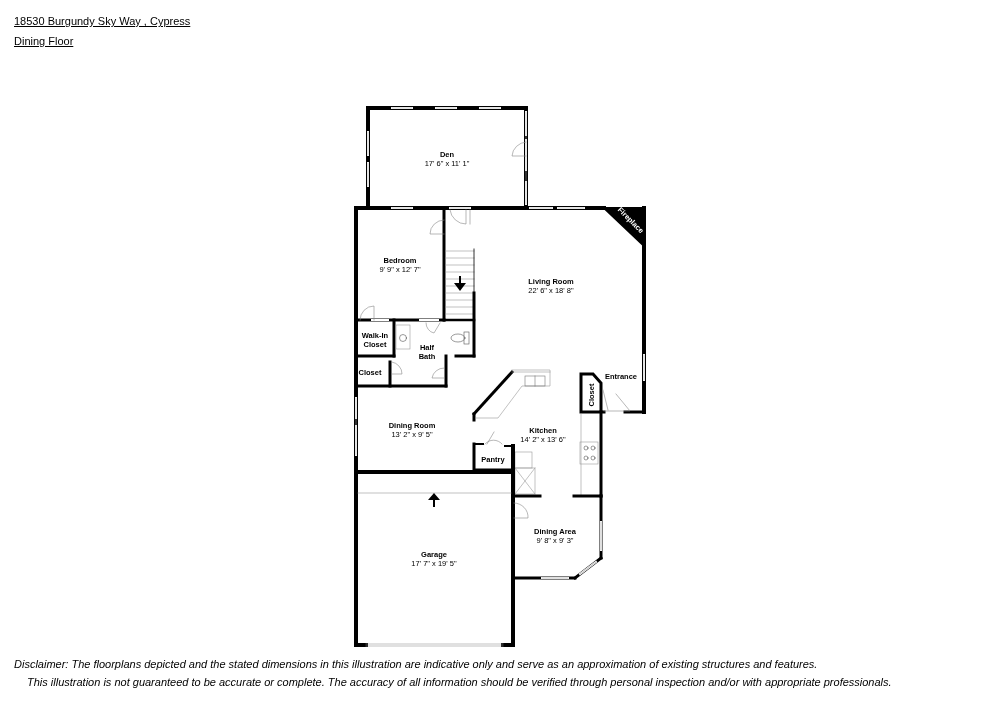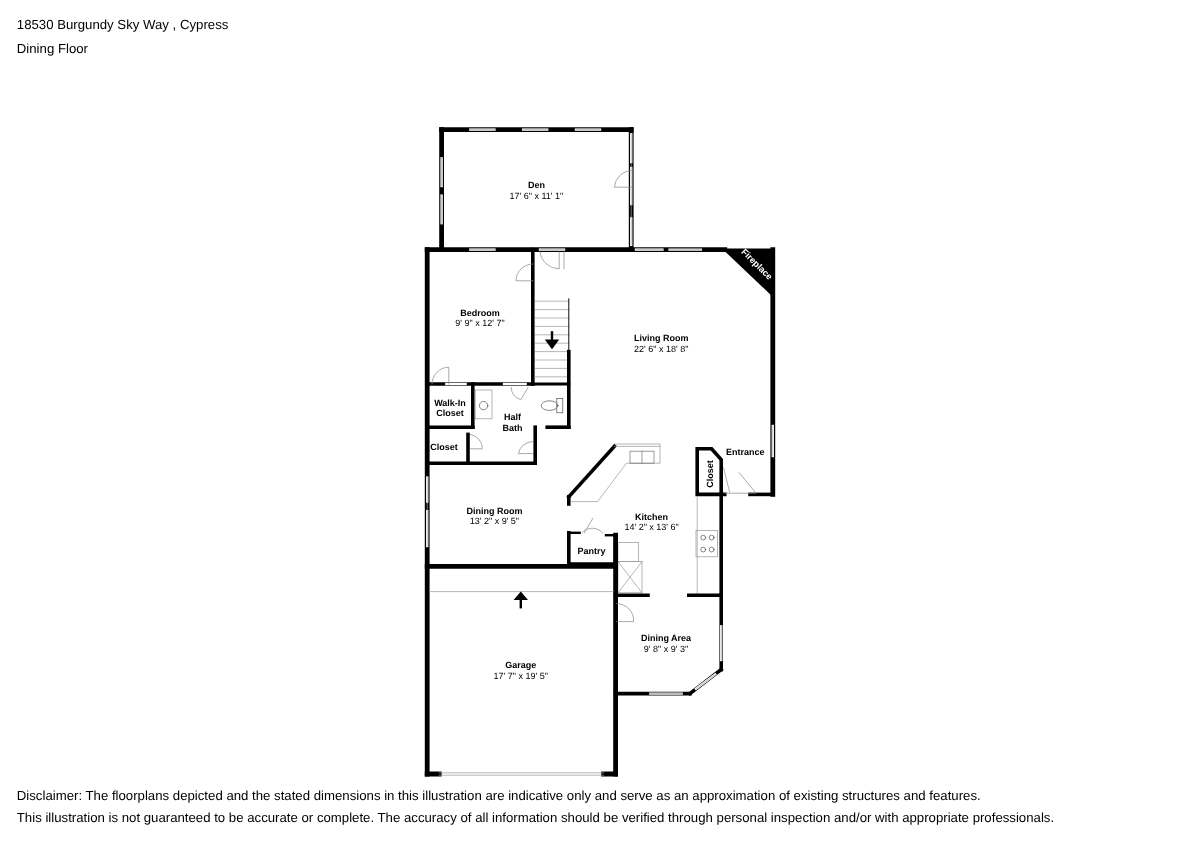--- a/index.html
+++ b/index.html
@@ -1,23 +1,23 @@
 <!DOCTYPE html>
 <html><head>
 <meta charset="utf-8">
 <style>
   html, body { margin:0; padding:0; background:#ffffff; }
   body { width:1000px; height:707px; position:relative; overflow:hidden;
          font-family:"Liberation Sans", sans-serif; color:#000; }
-  .hdr { position:absolute; left:14px; font-size:11px; line-height:14px; }
+  .hdr { position:absolute; left:14px; font-size:11px; line-height:14px;text-decoration:underline; }
   #addr { top:14px; }
   #floor { top:34px; }
-  .disc { position:absolute; left:14px; font-size:11px; line-height:14px; white-space:nowrap; }
+  .disc { position:absolute; left:14px; font-size:11px; line-height:14px; white-space:nowrap;font-style:italic; }
   #disc1 { top:657px; }
-  #disc2 { top:675px; }
+  #disc2 { top:675px;margin-left:13px; }
   svg { position:absolute; left:0; top:0; }
   .rname { font-family:"Liberation Sans", sans-serif; font-weight:bold; font-size:7.5px; text-anchor:middle; }
   .rdim { font-family:"Liberation Sans", sans-serif; font-size:7.5px; text-anchor:middle; }
 </style>
 </head>
 <body>
 
 <div class="hdr" id="addr">18530 Burgundy Sky Way , Cypress</div>
 <div class="hdr" id="floor">Dining Floor</div>
 

